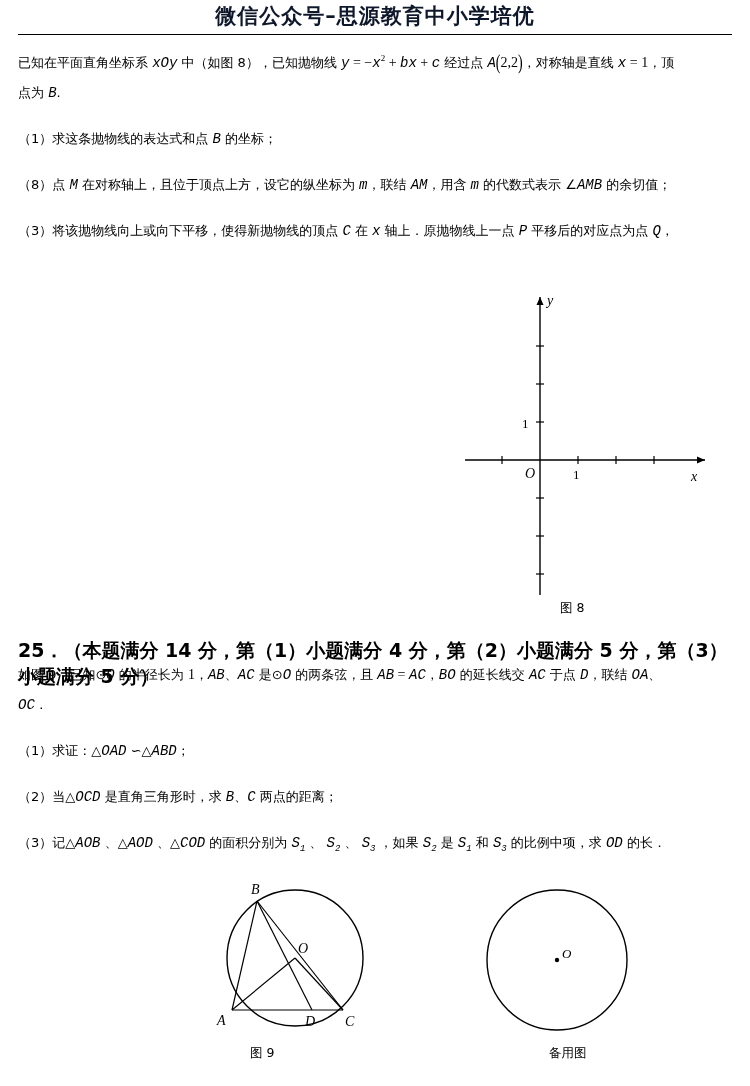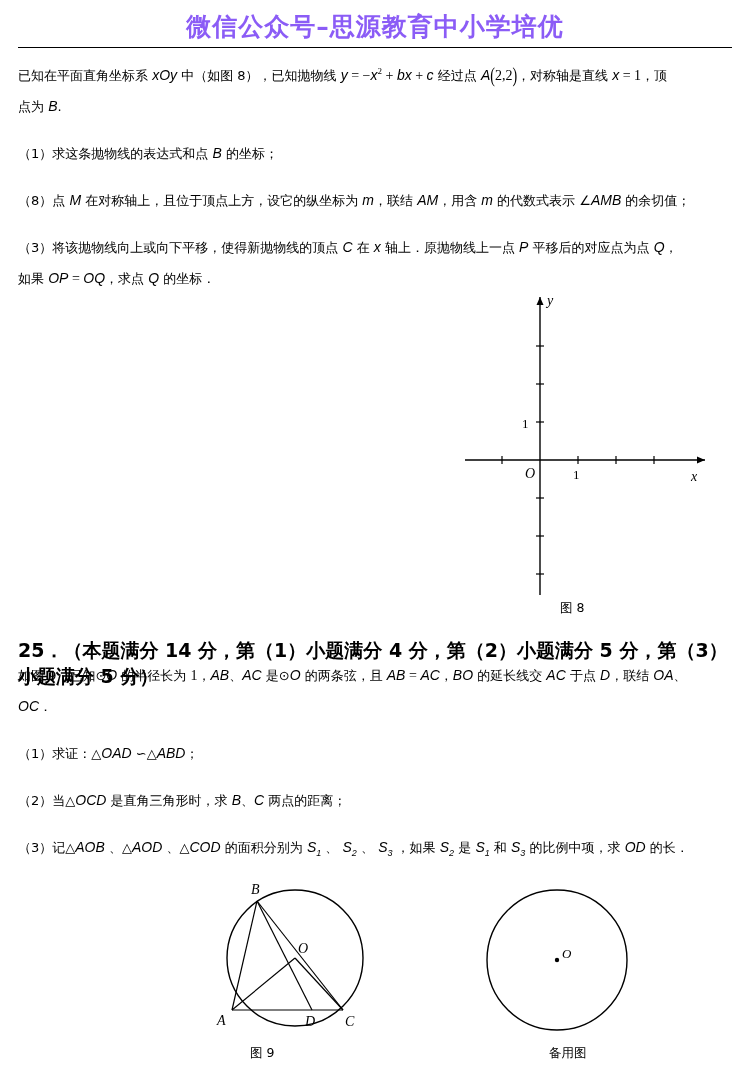--- a/index.html
+++ b/index.html
@@ -8,43 +8,43 @@
     background:#ffffff;
     font-family:"Liberation Serif", serif;
     color:#000;
     position:relative;
     overflow:hidden;
   }
   .page { position:relative; width:750px; height:1086px; }
 
   .header-title {
     text-align:center;
-    color:#8b5cf6;
+    color:#0f172a;
     font-weight:bold;
-    font-size:25px;
+    font-size:21px;
     font-family:"DejaVu Sans", sans-serif;
     letter-spacing:1px;
-    padding-top:10px;
+    padding-top:2px;
     padding-bottom:4px;
   }
   .rule {
     border-top:1.5px solid #000;
     margin:0 18px 0 18px;
   }
 
   .body-text {
     padding:0 18px;
     font-size:13.5px;
     line-height:30px;
   }
   .para { margin-top:16px; }
   .para.first { margin-top:8px; }
 
   .zh { font-family:"DejaVu Sans", sans-serif; font-size:13px;text-align:right; }
-  .it { font-style:italic; font-family:Liberation Sans, sans-serif; }
+  .it { font-style:italic; font-family:Liberation Mono, monospace; }
   .mathsize { font-size:14px; }
   sup { font-size:9px; vertical-align:super; }
   sub { font-size:9px; vertical-align:sub; }
 
   .bigparen {
     display:inline-block;
     transform:scaleY(1.5);
     font-family:"Liberation Serif", serif;
   }
 
@@ -90,23 +90,20 @@
     </div>
 
     <div class="para">
       <span class="zh">（8）点 </span><span class="mathsize it">M</span><span class="zh"> 在对称轴上，且位于顶点上方，设它的纵坐标为 </span><span class="mathsize it">m</span><span class="zh">，联结 </span><span class="mathsize it">AM</span><span class="zh">，用含 </span><span class="mathsize it">m</span><span class="zh"> 的代数式表示 ∠</span><span class="mathsize it">AMB</span><span class="zh"> 的余切值；</span>
     </div>
 
     <div class="para">
       <span class="zh">（3）将该抛物线向上或向下平移，使得新抛物线的顶点 </span><span class="mathsize it">C</span><span class="zh"> 在 </span><span class="mathsize it">x</span><span class="zh"> 轴上．原抛物线上一点 </span><span class="mathsize it">P</span><span class="zh"> 平移后的对应点为点 </span><span class="mathsize it">Q</span><span class="zh">，</span>
     </div>
 
-    <div>
-      <span class="zh">如果 </span><span class="mathsize it">OP</span><span class="mathsize"> = </span><span class="mathsize it">OQ</span><span class="zh">，求点 </span><span class="mathsize it">Q</span><span class="zh"> 的坐标．</span>
-    </div>
 
   </div>
 
   <svg class="fig-axes" viewBox="0 0 260 330">
 
     <line x1="10" y1="175" x2="250" y2="175" stroke="#000" stroke-width="1.4"></line>
     <polygon points="250,175 242,171.5 242,178.5" fill="#000"></polygon>
 
     <line x1="85" y1="310" x2="85" y2="12" stroke="#000" stroke-width="1.4"></line>
     <polygon points="85,12 81.5,20 88.5,20" fill="#000"></polygon>

